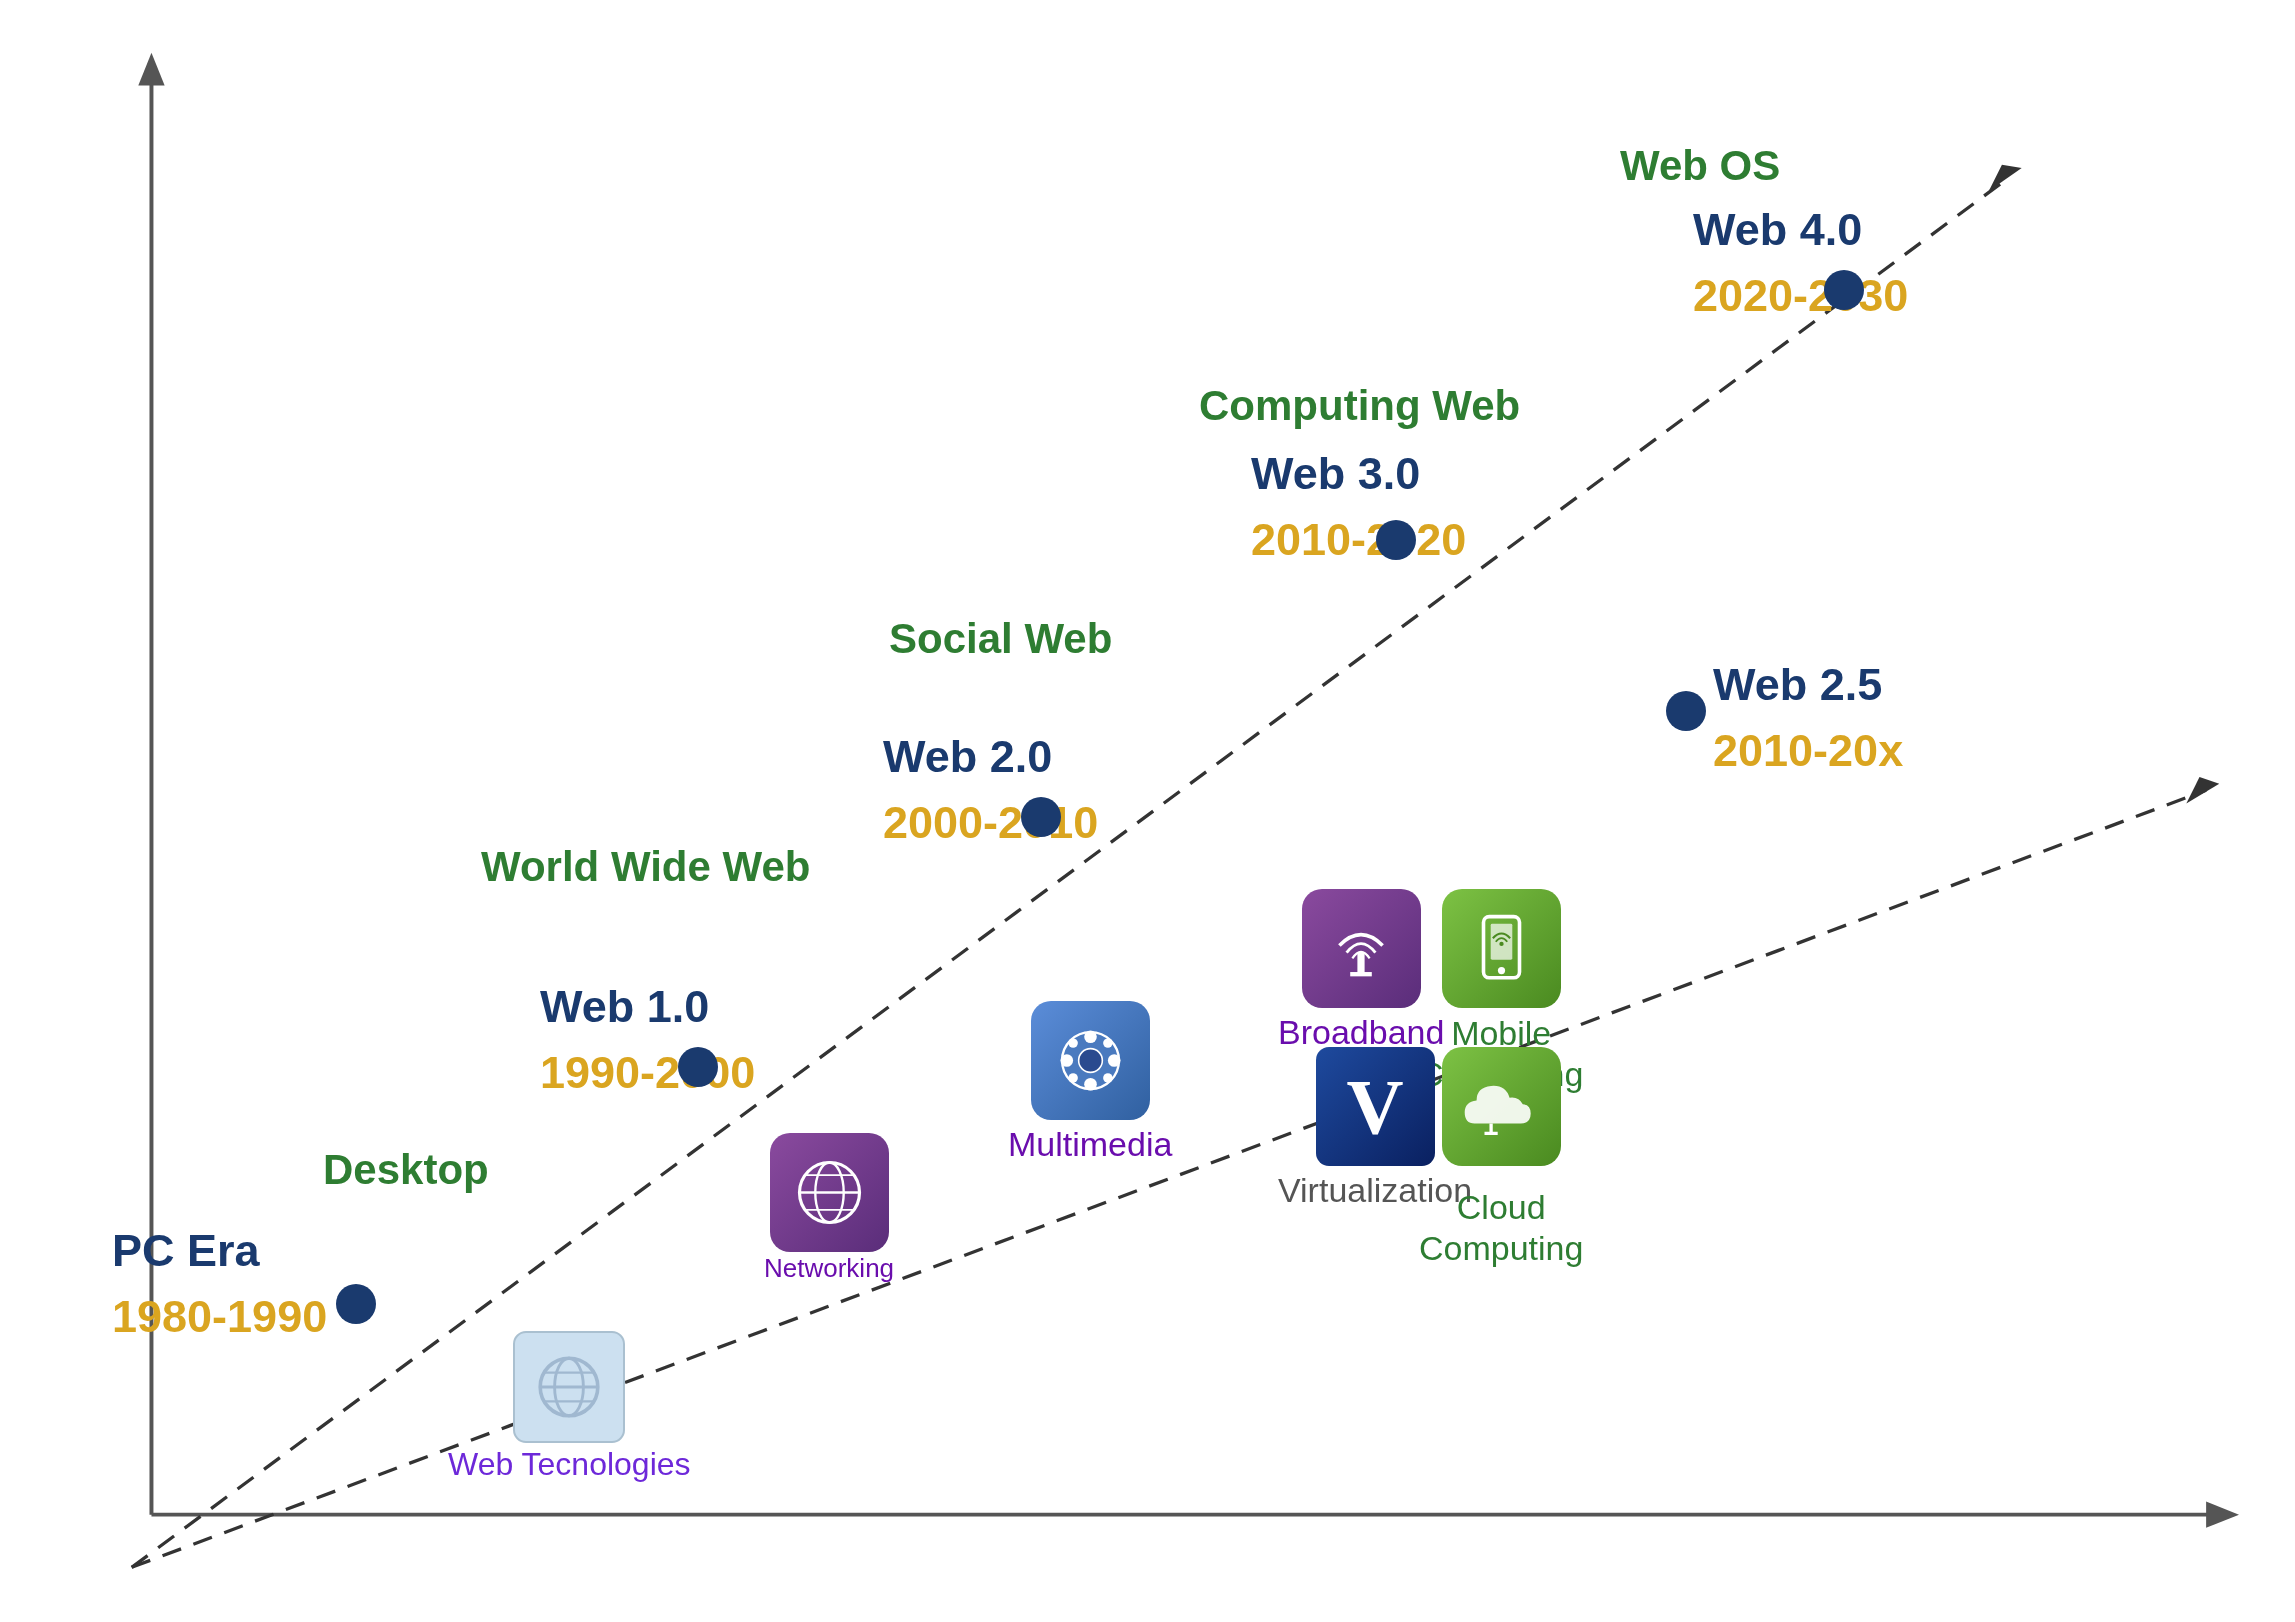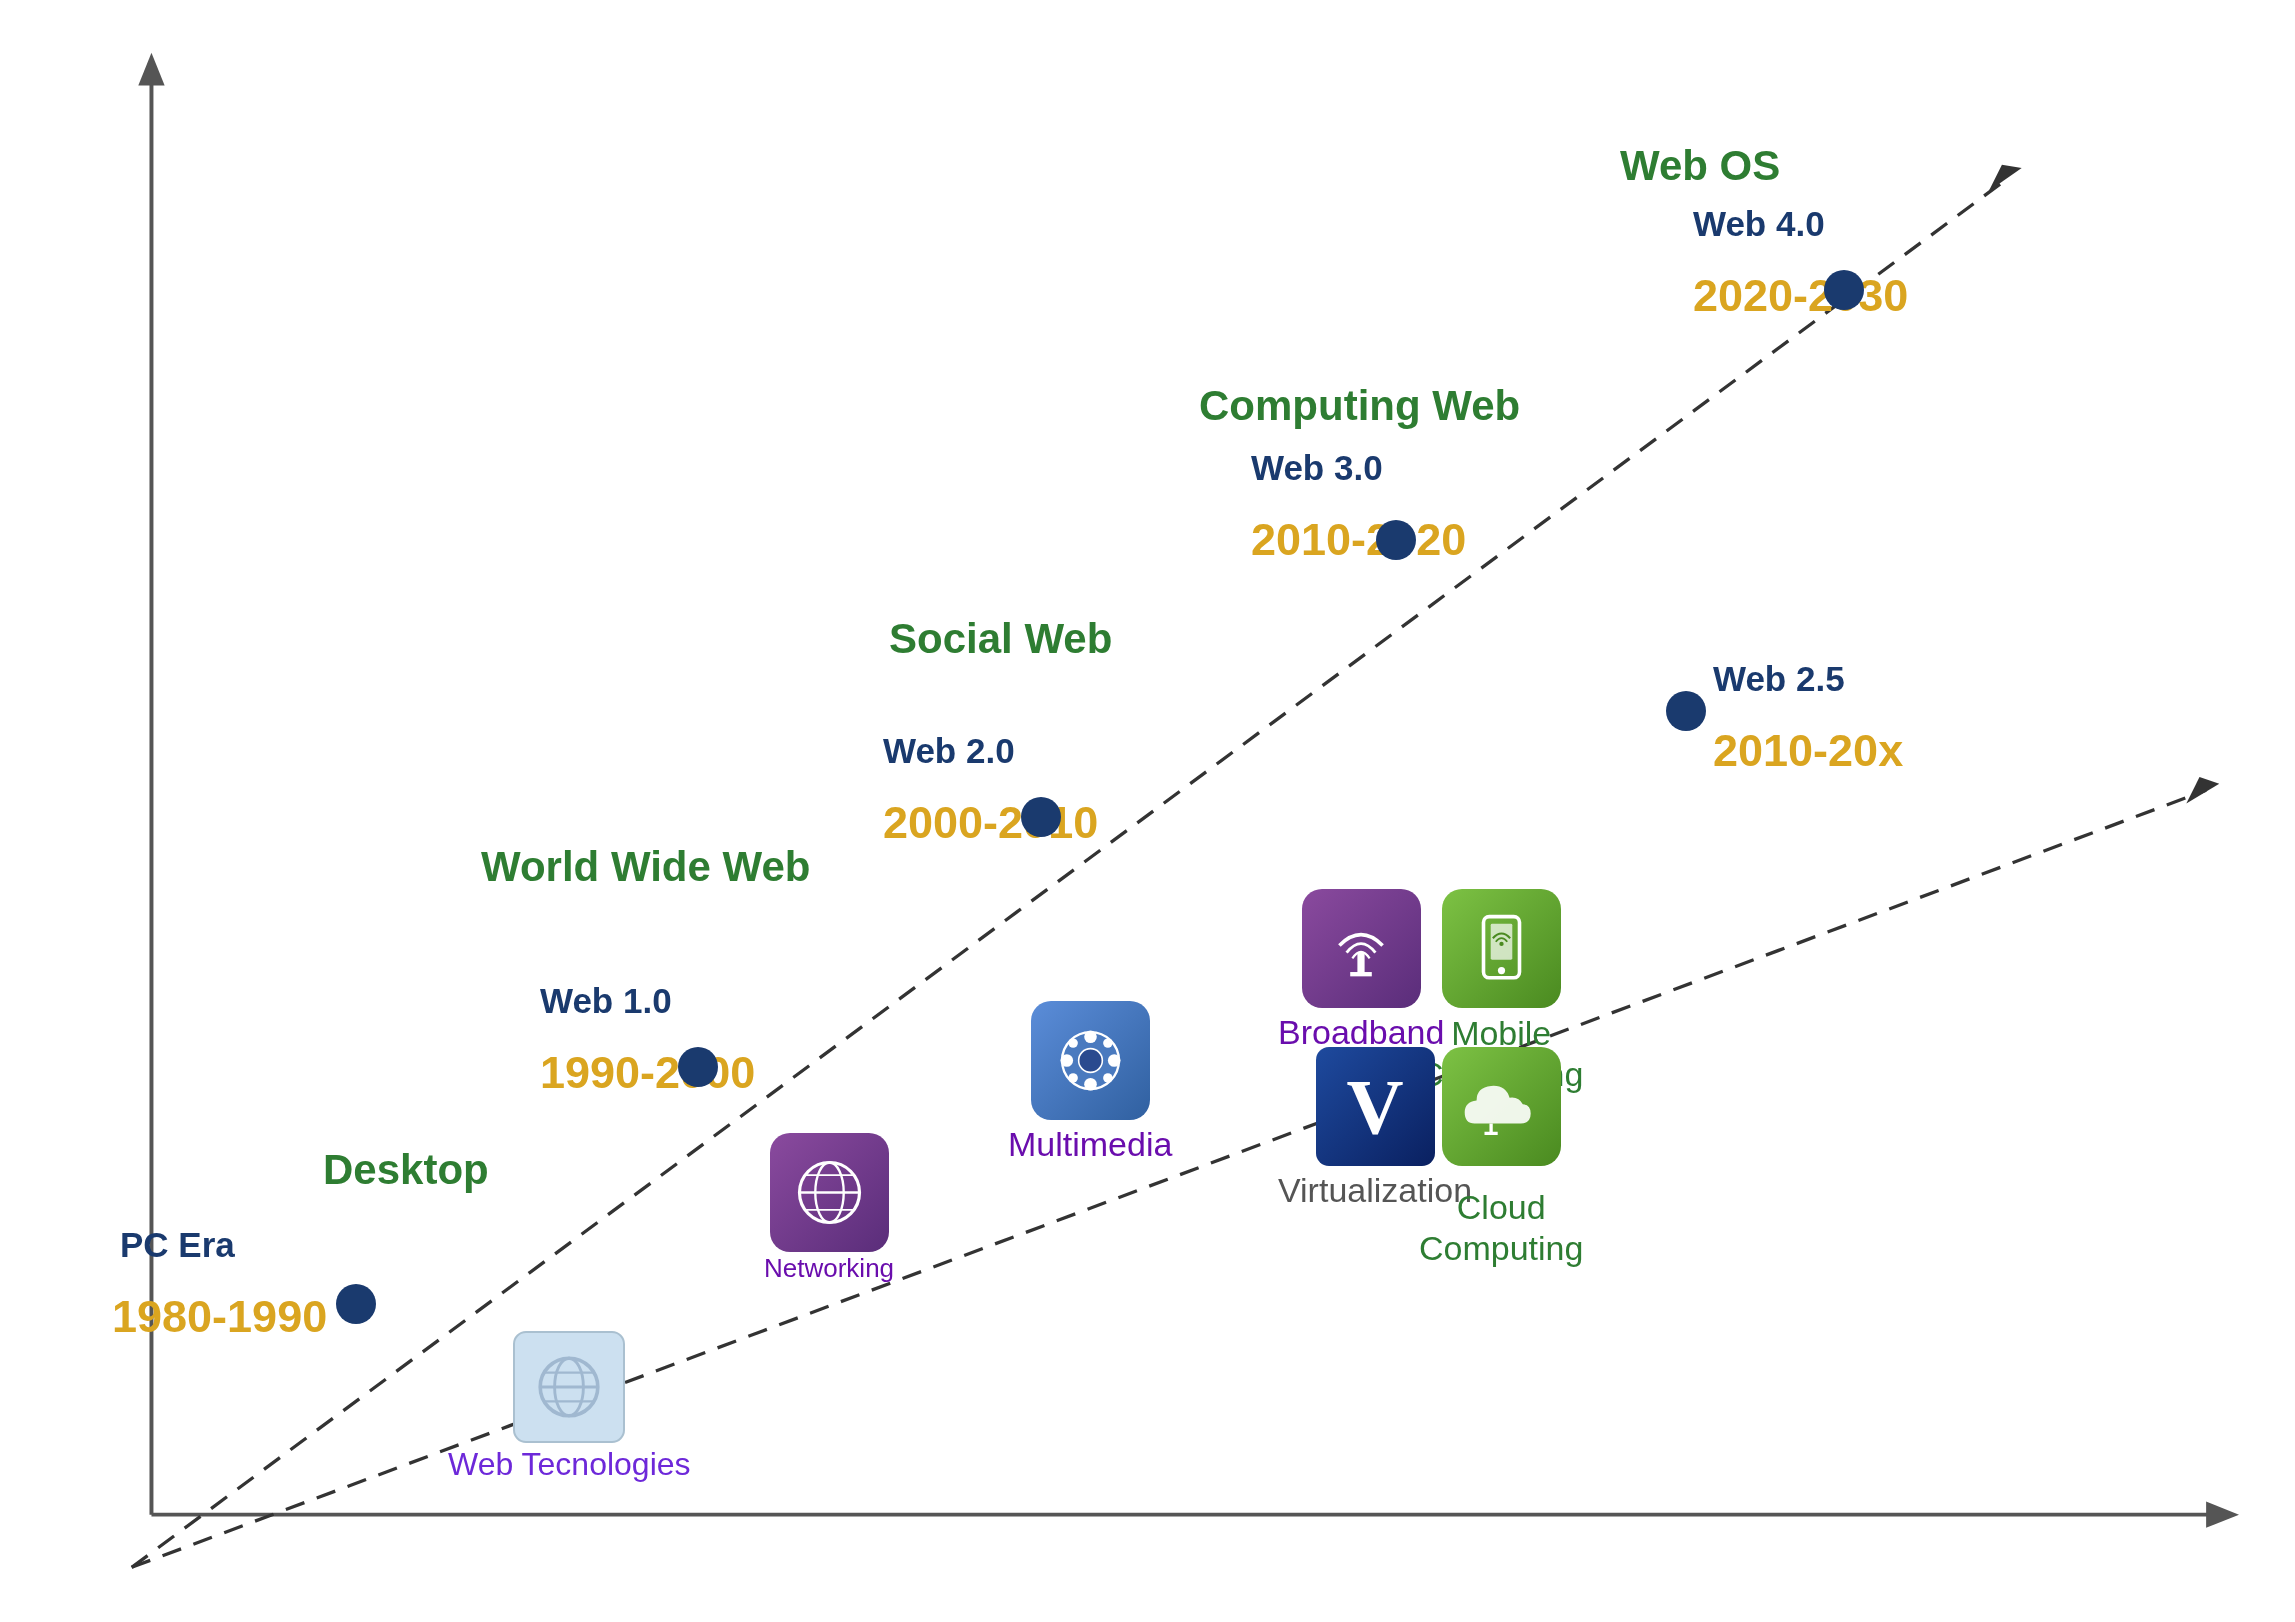--- a/index.html
+++ b/index.html
@@ -69,21 +69,21 @@
       position: absolute;
       width: 40px;
       height: 40px;
       border-radius: 50%;
       background: #1a3a6e;
       transform: translate(-50%, -50%);
       z-index: 10;
     }
     .era-label-name {
       position: absolute;
-      font-size: 35px;
+      font-size: 45px;
       font-weight: bold;
       color: #1a3a6e;
       white-space: nowrap;
     }
     .era-label-year {
       position: absolute;
       font-size: 45px;
       font-weight: bold;
       color: #DAA520;
       white-space: nowrap;
@@ -152,21 +152,21 @@
   <div id="tech-labels-container">
       <div class="tech-label" style="left: 323px; top: 1146px;">Desktop</div>
       <div class="tech-label" style="left: 481px; top: 843px;">World Wide Web</div>
       <div class="tech-label" style="left: 889px; top: 567px; margin-top: 48px;">Social Web</div>
       <div class="tech-label" style="left: 1199px; top: 382px;">Computing Web</div>
       <div class="tech-label" style="left: 1620px; top: 142px;">Web OS</div>
     </div>
 
   <div id="eras-container">
       <div class="dot" style="left: 356px; top: 1304px;"></div>
-      <div class="era-label-name" style="left: 120px; top: 1225px;">PC Era</div>
+      <div class="era-label-name" style="left: 112px; top: 1225px;">PC Era</div>
       <div class="era-label-year" style="left: 112px; top: 1291px;">1980-1990</div>
       <div class="dot" style="left: 698px; top: 1067px;"></div>
       <div class="era-label-name" style="left: 540px; top: 981px;">Web 1.0</div>
       <div class="era-label-year" style="left: 540px; top: 1047px;">1990-2000</div>
       <div class="dot" style="left: 1041px; top: 817px;"></div>
       <div class="era-label-name" style="left: 883px; top: 731px;">Web 2.0</div>
       <div class="era-label-year" style="left: 883px; top: 797px;">2000-2010</div>
       <div class="dot" style="left: 1686px; top: 711px;"></div>
       <div class="era-label-name" style="left: 1713px; top: 659px;">Web 2.5</div>
       <div class="era-label-year" style="left: 1713px; top: 725px;">2010-20x</div>

